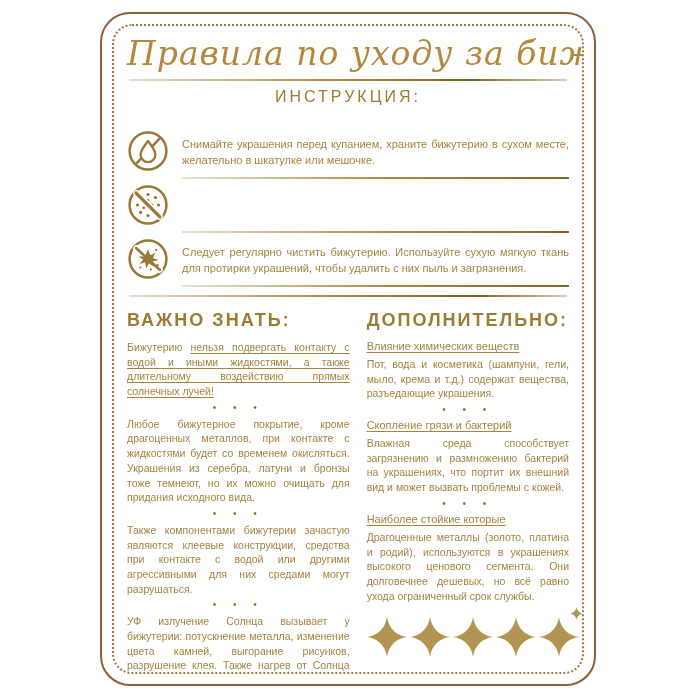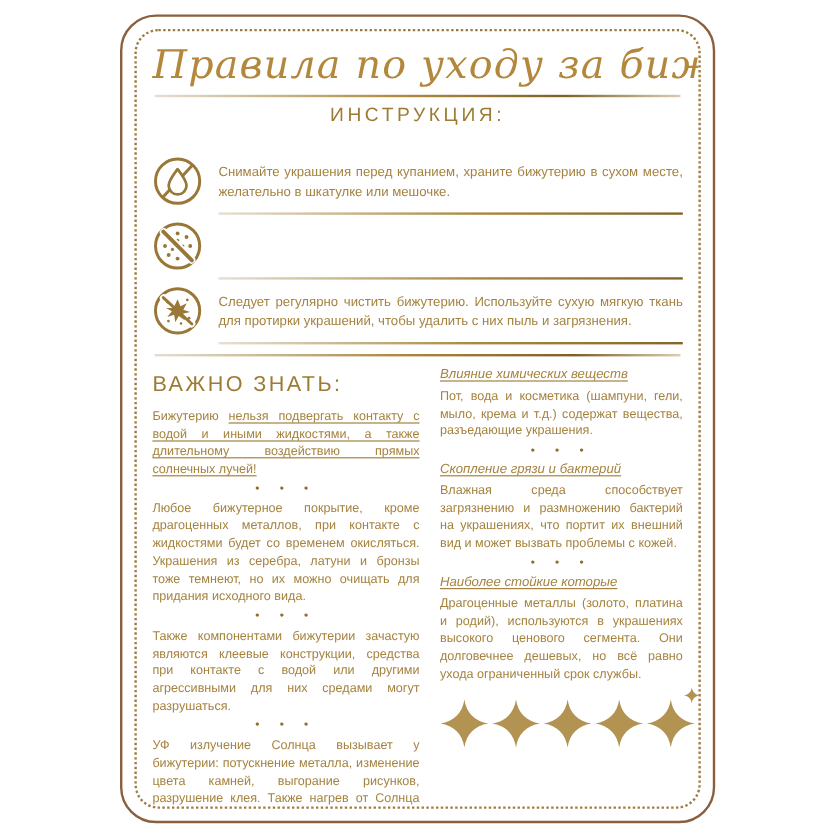--- a/index.html
+++ b/index.html
@@ -39,33 +39,33 @@
     background:linear-gradient(90deg,#e6e1d5 0%,#ab8940 55%,#84662b 100%);
   }
   .section-divider{
     height:2px;border:none;margin:8px 2px 9px 2px;
     background:linear-gradient(90deg,#e3ded2 0%,#a8873e 48%,#7f6128 80%,#d9cdb0 100%);
   }
   .cols{display:flex;gap:17px;align-items:flex-start;}
   .col-left{flex:1.1;min-width:0;}
   .col-right{flex:1;min-width:0;}
   .col-heading{
-    font-size:18px;letter-spacing:2px;color:#9c7b33;font-weight:400;margin:4px 0 9px 0;
+    font-size:18px;letter-spacing:2px;color:#9c7b33;font-weight:700;margin:4px 0 9px 0;
   }
   .para{
     font-size:10.5px;line-height:1.4;text-align:justify;margin:0;color:#a5833f;
   }
   .u{text-decoration:underline;text-underline-offset:2px;text-decoration-thickness:1px;}
   .dots{
     text-align:center;color:#8f6f2e;font-size:10px;letter-spacing:7px;
     margin:4px 0 4px 0;line-height:1;
   }
   .sub-title{
     font-size:11px;color:#a5833f;margin:0 0 5px 0;
-    text-decoration:underline;text-underline-offset:2px;font-style:italic;
+    text-decoration:underline;text-underline-offset:2px;
   }
   .stars{
     display:flex;align-items:flex-end;gap:3px;margin-top:14px;position:relative;
   }
   .stars svg{display:block;}
   .mini-star{position:absolute;right:-4px;top:-10px;}
   .icon-stroke{stroke:#997737;fill:none;stroke-width:2.6;stroke-linecap:round;stroke-linejoin:round;}
   .icon-halo{stroke:#ffffff;fill:none;stroke-width:7;stroke-linecap:round;}
   .icon-fillw{fill:#ffffff;stroke:#997737;stroke-width:2.4;stroke-linejoin:round;}
   .icon-fillg{fill:#997737;stroke:none;}
@@ -147,20 +147,21 @@
         <p class="para"><span>Бижутерию </span><span class="u">нельзя подвергать контакту с водой и иными жидкостями, а также длительному воздействию прямых солнечных лучей!</span></p>
         <div class="dots">• • •</div>
         <p class="para">Любое бижутерное покрытие, кроме драгоценных металлов, при контакте с жидкостями будет со временем окисляться. Украшения из серебра, латуни и бронзы тоже темнеют, но их можно очищать для придания исходного вида.</p>
         <div class="dots">• • •</div>
         <p class="para">Также компонентами бижутерии зачастую являются клеевые конструкции, средства при контакте с водой или другими агрессивными для них средами могут разрушаться.</p>
         <div class="dots">• • •</div>
         <p class="para">УФ излучение Солнца вызывает у бижутерии: потускнение металла, изменение цвета камней, выгорание рисунков, разрушение клея. Также нагрев от Солнца приводит к: деформации металла, трещинам в камнях и дефектам органических материалов (янтарь, жемчуг, коралл).</p>
       </div>
 
       <div class="col-right">
+        <div class="col-heading">ДОПОЛНИТЕЛЬНО:</div>
 
         <p class="sub-title">Влияние химических веществ</p>
         <p class="para">Пот, вода и косметика (шампуни, гели, мыло, крема и т.д.) содержат вещества, разъедающие украшения.</p>
         <div class="dots">• • •</div>
 
         <p class="sub-title">Скопление грязи и бактерий</p>
         <p class="para">Влажная среда способствует загрязнению и размножению бактерий на украшениях, что портит их внешний вид и может вызвать проблемы с кожей.</p>
         <div class="dots">• • •</div>
 
         <p class="sub-title">Наиболее стойкие которые</p>

